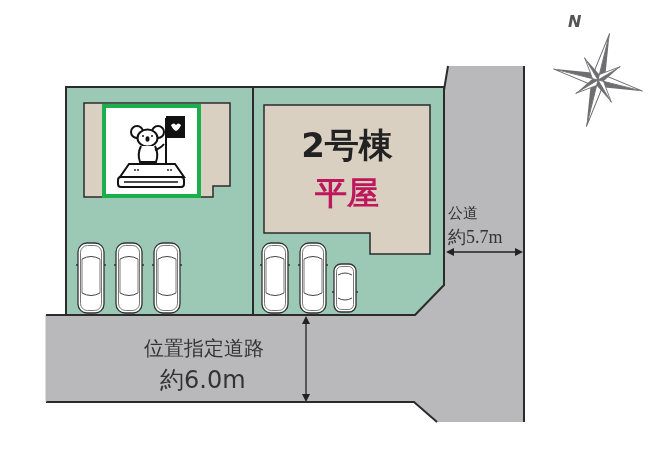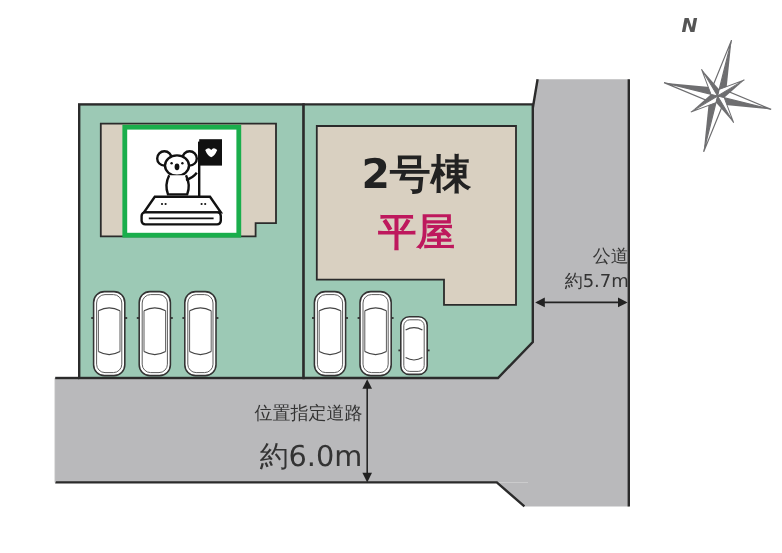--- a/index.html
+++ b/index.html
@@ -1,19 +1,19 @@
 <!DOCTYPE html>
 <html><head>
 <meta charset="utf-8">
 <style>
   html, body { margin:0; padding:0; background:#ffffff; }
   body { width:652px; height:461px; position:relative; overflow:hidden;
          font-family:"DejaVu Sans", "Liberation Sans", sans-serif; }
   #plan { position:absolute; left:0; top:0; width:652px; height:461px; }
-  .lbl { position:absolute; color:#333333; text-align:right; white-space:nowrap; }
+  .lbl { position:absolute; color:#333333; text-align:left; white-space:nowrap; }
   .house-title { position:absolute; left:264px; width:166px; text-align:center; font-weight:bold; }
   #compass-n { position:absolute; left:568px; top:12px; font-size:16px; font-style:italic; font-weight:bold; color:#555; }
 </style>
 </head>
 <body>
 
 <svg id="plan" viewBox="0 0 652 461" xmlns="http://www.w3.org/2000/svg">
   <defs>
     <g id="car">
       <rect x="0" y="0" width="26" height="70" rx="9" ry="9" fill="#ffffff" stroke="#333" stroke-width="1.3"></rect>
@@ -126,16 +126,16 @@
     </g>
   </g>
 </svg>
 
 <div id="compass-n">N</div>
 
 <div class="house-title" style="top:123px; font-size:34px; color:#222;">2号棟</div>
 <div class="house-title" style="top:172px; font-size:32px; color:#be185d;">平屋</div>
 
 <div class="lbl" style="left:448px; top:204px; width:76px; font-size:15px;">公道</div>
-<div class="lbl" style="left:448px; top:225px; width:76px; font-size:15px;">約5.7m</div>
+<div class="lbl" style="left:448px; top:225px; width:76px; font-size:18px;font-family:Liberation Serif, serif;">約5.7m</div>
 
-<div class="lbl" style="left:160px; top:335px; width:142px; font-size:15px;">位置指定道路</div>
+<div class="lbl" style="left:144px; top:335px; width:142px; font-size:20px;">位置指定道路</div>
 <div class="lbl" style="left:160px; top:364px; width:142px; font-size:24px;">約6.0m</div>
 
 </body></html>

